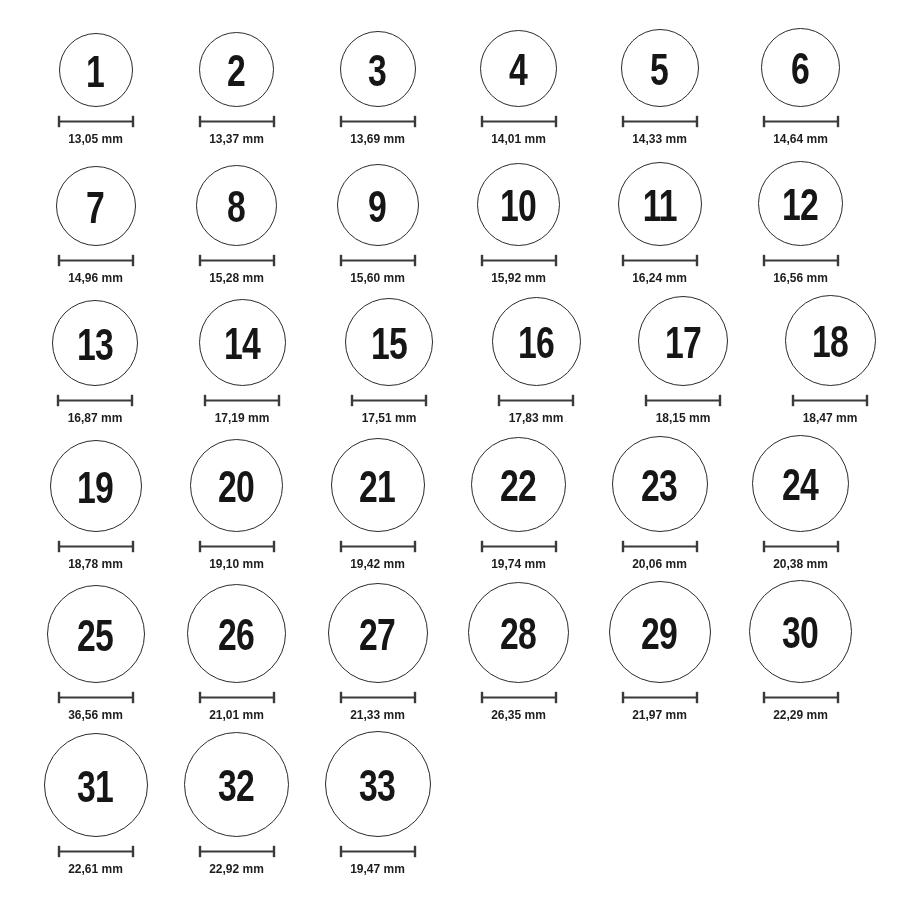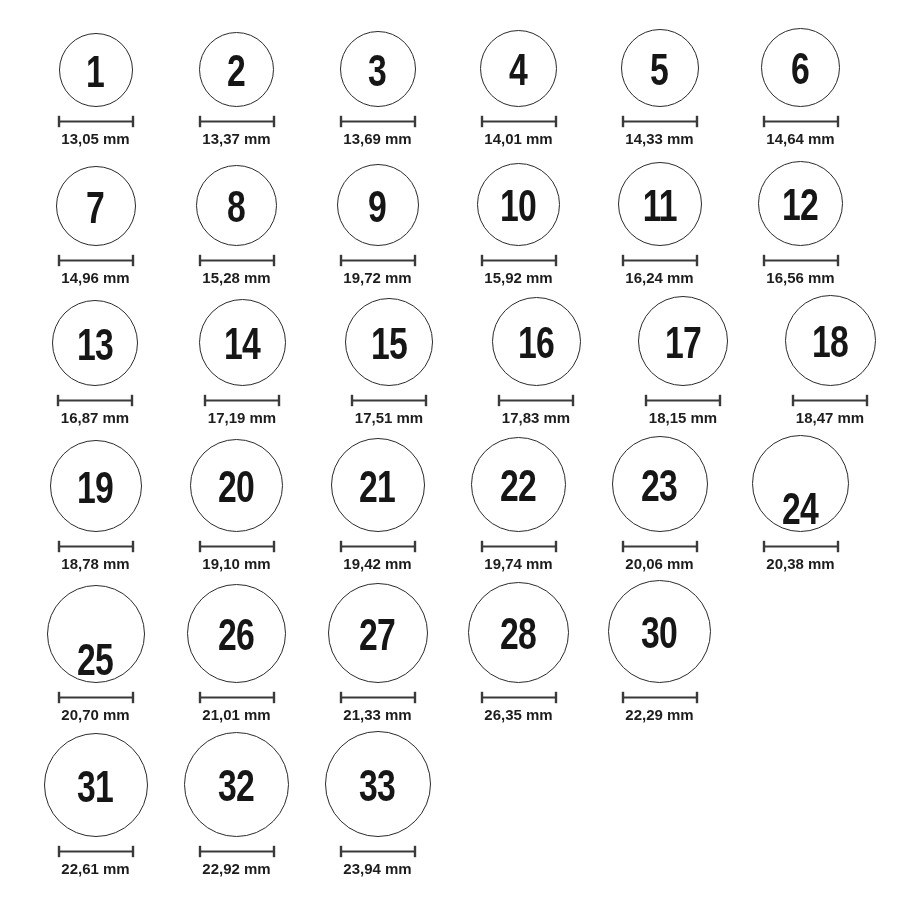--- a/index.html
+++ b/index.html
@@ -52,21 +52,21 @@
     margin-top: 8px;
     display: block;
   }
   .dim line {
     stroke: #3a3a3a;
   }
   .label {
     margin-top: 2px;
     height: 18px;
     line-height: 18px;
-    font-size: 15px;
+    font-size: 12px;
     font-weight: 700;
     color: #1d1d1d;
     white-space: nowrap;
   }
 </style>
 </head>
 <body>
 
 <div class="page">
   <div class="chart" id="chart">
@@ -170,21 +170,21 @@
 
   <div class="cell">
     <div class="circle" style="width: 82px; height: 82px;">
       <span class="num">9</span>
     </div>
     <svg class="dim" width="78" height="13" viewBox="0 0 78 13">
       <line x1="2" y1="6.5" x2="76" y2="6.5" stroke-width="2"></line>
       <line x1="2" y1="0.8" x2="2" y2="12.2" stroke-width="2.4"></line>
       <line x1="76" y1="0.8" x2="76" y2="12.2" stroke-width="2.4"></line>
     </svg>
-    <div class="label">19,72 mm</div>
+    <div class="label">15,60 mm</div>
   </div>
 
   <div class="cell">
     <div class="circle" style="width: 83px; height: 83px;">
       <span class="num">10</span>
     </div>
     <svg class="dim" width="78" height="13" viewBox="0 0 78 13">
       <line x1="2" y1="6.5" x2="76" y2="6.5" stroke-width="2"></line>
       <line x1="2" y1="0.8" x2="2" y2="12.2" stroke-width="2.4"></line>
       <line x1="76" y1="0.8" x2="76" y2="12.2" stroke-width="2.4"></line>
@@ -344,42 +344,42 @@
     </div>
     <svg class="dim" width="78" height="13" viewBox="0 0 78 13">
       <line x1="2" y1="6.5" x2="76" y2="6.5" stroke-width="2"></line>
       <line x1="2" y1="0.8" x2="2" y2="12.2" stroke-width="2.4"></line>
       <line x1="76" y1="0.8" x2="76" y2="12.2" stroke-width="2.4"></line>
     </svg>
     <div class="label">20,06 mm</div>
   </div>
 
   <div class="cell">
-    <div class="circle" style="width: 97px; height: 97px; align-items: flex-end;">
+    <div class="circle" style="width: 97px; height: 97px;">
       <span class="num">24</span>
     </div>
     <svg class="dim" width="78" height="13" viewBox="0 0 78 13">
       <line x1="2" y1="6.5" x2="76" y2="6.5" stroke-width="2"></line>
       <line x1="2" y1="0.8" x2="2" y2="12.2" stroke-width="2.4"></line>
       <line x1="76" y1="0.8" x2="76" y2="12.2" stroke-width="2.4"></line>
     </svg>
     <div class="label">20,38 mm</div>
   </div>
 </div>
       <div class="row" style="margin-top: 7px;">
   <div class="cell">
-    <div class="circle" style="width: 98px; height: 98px; align-items: flex-end;">
+    <div class="circle" style="width: 98px; height: 98px;">
       <span class="num">25</span>
     </div>
     <svg class="dim" width="78" height="13" viewBox="0 0 78 13">
       <line x1="2" y1="6.5" x2="76" y2="6.5" stroke-width="2"></line>
       <line x1="2" y1="0.8" x2="2" y2="12.2" stroke-width="2.4"></line>
       <line x1="76" y1="0.8" x2="76" y2="12.2" stroke-width="2.4"></line>
     </svg>
-    <div class="label">20,70 mm</div>
+    <div class="label">36,56 mm</div>
   </div>
 
   <div class="cell">
     <div class="circle" style="width: 99px; height: 99px; justify-content: center;">
       <span class="num">26</span>
     </div>
     <svg class="dim" width="78" height="13" viewBox="0 0 78 13">
       <line x1="2" y1="6.5" x2="76" y2="6.5" stroke-width="2"></line>
       <line x1="2" y1="0.8" x2="2" y2="12.2" stroke-width="2.4"></line>
       <line x1="76" y1="0.8" x2="76" y2="12.2" stroke-width="2.4"></line>
@@ -404,20 +404,31 @@
       <span class="num">28</span>
     </div>
     <svg class="dim" width="78" height="13" viewBox="0 0 78 13">
       <line x1="2" y1="6.5" x2="76" y2="6.5" stroke-width="2"></line>
       <line x1="2" y1="0.8" x2="2" y2="12.2" stroke-width="2.4"></line>
       <line x1="76" y1="0.8" x2="76" y2="12.2" stroke-width="2.4"></line>
     </svg>
     <div class="label">26,35 mm</div>
   </div>
 
+  <div class="cell">
+    <div class="circle" style="width: 102px; height: 102px;">
+      <span class="num">29</span>
+    </div>
+    <svg class="dim" width="78" height="13" viewBox="0 0 78 13">
+      <line x1="2" y1="6.5" x2="76" y2="6.5" stroke-width="2"></line>
+      <line x1="2" y1="0.8" x2="2" y2="12.2" stroke-width="2.4"></line>
+      <line x1="76" y1="0.8" x2="76" y2="12.2" stroke-width="2.4"></line>
+    </svg>
+    <div class="label">21,97 mm</div>
+  </div>
 
   <div class="cell">
     <div class="circle" style="width: 103px; height: 103px;">
       <span class="num">30</span>
     </div>
     <svg class="dim" width="78" height="13" viewBox="0 0 78 13">
       <line x1="2" y1="6.5" x2="76" y2="6.5" stroke-width="2"></line>
       <line x1="2" y1="0.8" x2="2" y2="12.2" stroke-width="2.4"></line>
       <line x1="76" y1="0.8" x2="76" y2="12.2" stroke-width="2.4"></line>
     </svg>
@@ -451,17 +462,17 @@
 
   <div class="cell">
     <div class="circle" style="width: 106px; height: 106px;">
       <span class="num">33</span>
     </div>
     <svg class="dim" width="78" height="13" viewBox="0 0 78 13">
       <line x1="2" y1="6.5" x2="76" y2="6.5" stroke-width="2"></line>
       <line x1="2" y1="0.8" x2="2" y2="12.2" stroke-width="2.4"></line>
       <line x1="76" y1="0.8" x2="76" y2="12.2" stroke-width="2.4"></line>
     </svg>
-    <div class="label">23,94 mm</div>
+    <div class="label">19,47 mm</div>
   </div>
 </div>
     </div>
 </div>
 
 </body></html>

